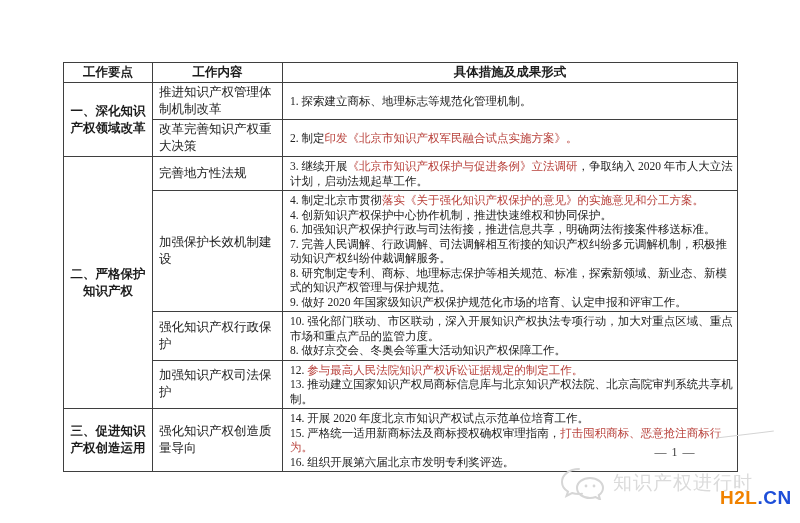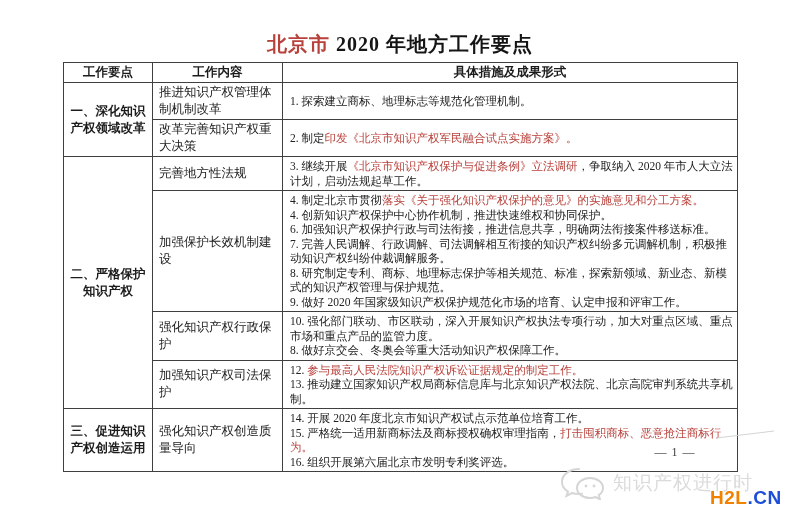--- a/index.html
+++ b/index.html
@@ -70,35 +70,32 @@
   .wm-icon{display:block;}
   .wm-text{
     font-size:19px;color:var(--wm);letter-spacing:1px;
     font-family:"Liberation Sans","DejaVu Sans",sans-serif;
   }
   .brand{
     position:absolute;left:710px;top:487px;z-index:2;
     font-family:"Liberation Sans","DejaVu Sans",sans-serif;
     font-weight:bold;font-size:19px;letter-spacing:0.5px;
   }
-  .brand .brand-orange{color:var(--orange);}
+  .brand .brand-orange{color:var(--orange);margin-left:10px;}
   .brand .brand-dark{color:#1d4ed8;}
   .artifact-line{
     position:absolute;left:716px;top:434px;width:58px;height:0;
     border-top:1px solid #d4d4d4;transform:rotate(-7deg);
   }
 </style>
 </head>
 <body>
 
 <div class="page">
 
-  <div class="title">
-    <span class="red">北京市</span><span> 2020 年地方工作要点</span>
-  </div>
 
   <table class="doc">
     <colgroup>
       <col style="width:89px">
       <col style="width:130px">
       <col style="width:455px">
     </colgroup>
     <thead>
       <tr class="r-h">
         <th>工作要点</th>

